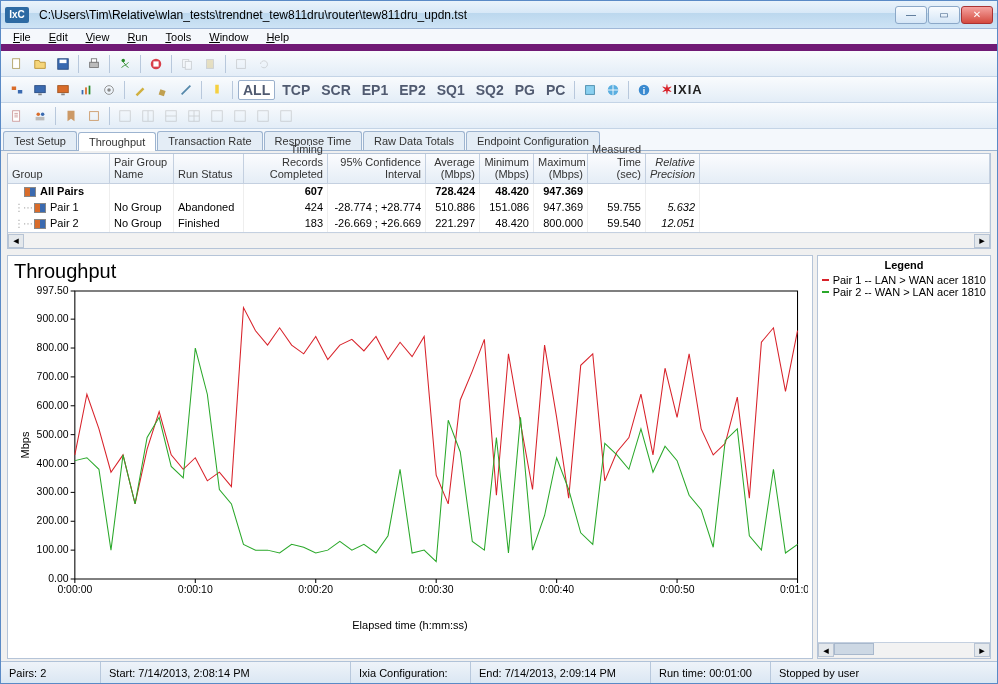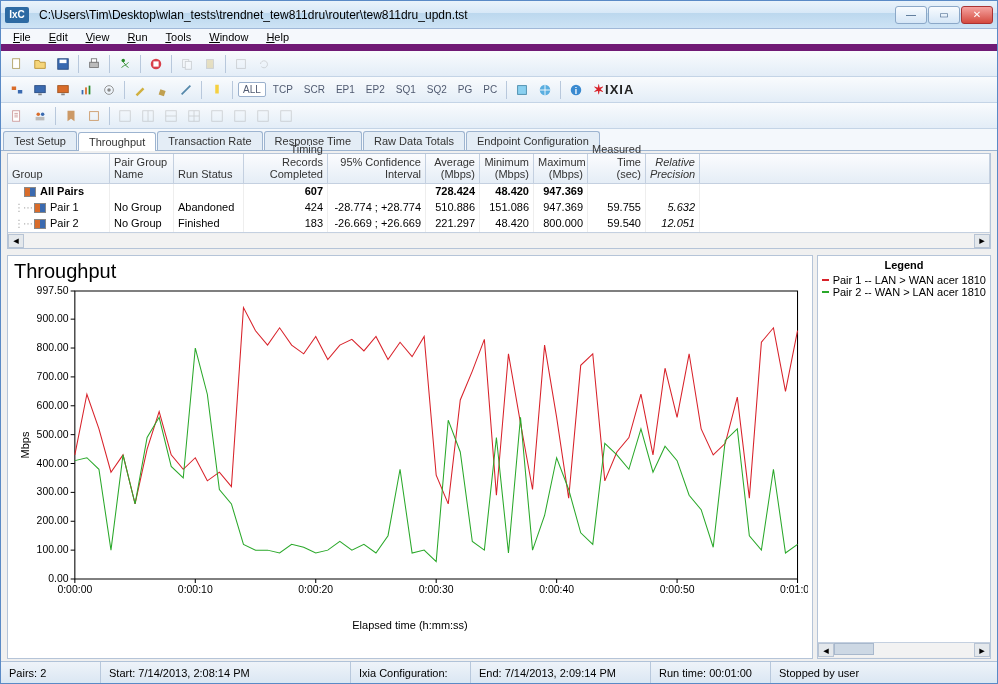--- a/index.html
+++ b/index.html
@@ -101,22 +101,23 @@
     display: flex;
     align-items: center;
     justify-content: center;
     background: transparent;
   }
   .tb-btn svg { width: 14px; height: 14px; }
   .tb-sep { width: 1px; height: 18px; background: #b8c8dc; margin: 0 2px;}
   .tb-label {
     padding: 2px 3px;
     border: 1px solid transparent;
-    font-size: 10px;
+    font-size: 14px;
     color: #505a70;
+    font-weight: bold;
   }
   .tb-label.boxed { border: 1px solid #9ab0cc; background: #fff; border-radius: 2px; padding: 1px 4px;}
   .ixia-logo {
     font-weight: bold;
     font-size: 13px;
     letter-spacing: 1px;
     color: #222;
     margin-left: 4px;
   }
   .ixia-logo .x { color: #d8222a; }
@@ -310,21 +311,21 @@
     margin-top: 14px;
   }
 </style>
 </head>
 <body>
 
 <div class="window">
 
   <div class="titlebar">
     <div class="icon">IxC</div>
-    <div class="title">C:\Users\Tim\Desktop\wlan_tests\trendnet_tew811dru\router\tew811dru_updn.tst</div>
+    <div class="title">C:\Users\Tim\Relative\wlan_tests\trendnet_tew811dru\router\tew811dru_updn.tst</div>
     <div class="win-btns">
       <div class="win-btn">—</div>
       <div class="win-btn">▭</div>
       <div class="win-btn close">✕</div>
     </div>
   </div>
 
   <div class="menubar" id="menubar">
       <span><u>F</u>ile</span>
       <span><u>E</u>dit</span>

